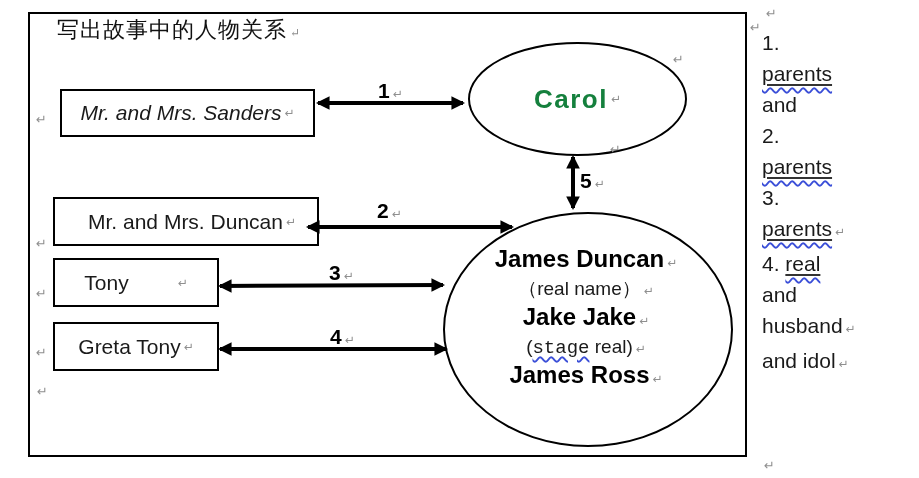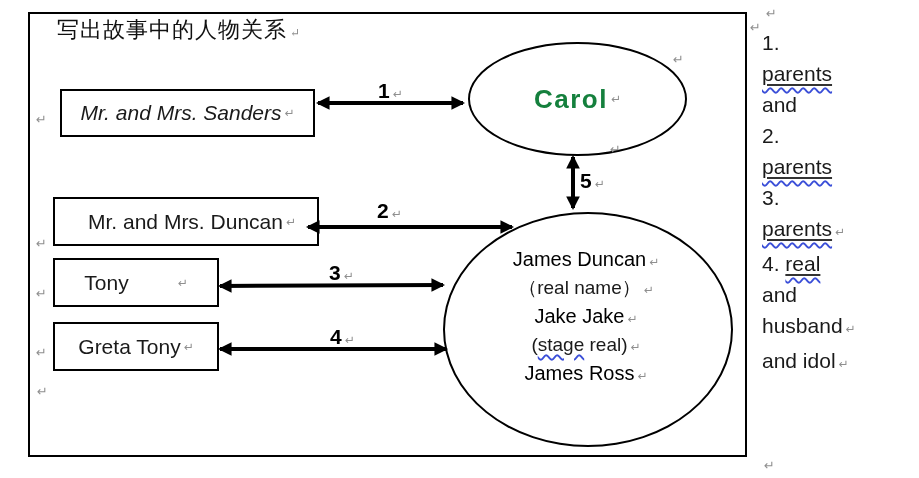--- a/index.html
+++ b/index.html
@@ -19,36 +19,36 @@
   .b-tony{left:53px;top:258px;width:162px;height:45px;gap:46px;}
   .b-greta{left:53px;top:322px;width:162px;height:45px;}
   
   .ell{border:2px solid #000;border-radius:50%;background:#fff;}
   .e-carol{left:468px;top:42px;width:215px;height:110px;display:flex;
            align-items:center;justify-content:center;}
   .carol-label{font-size:26px;font-weight:bold;letter-spacing:1.5px;color:#15803d;}
   .e-james{left:443px;top:212px;width:286px;height:231px;}
   .e2-text{left:443px;top:246px;width:286px;height:146px;overflow:hidden;
            text-align:center;font-size:19px;line-height:26px;}
-  .e2-text .name{font-weight:normal;font-size:20px;color:#000;}
+  .e2-text .name{font-weight:bold;font-size:24px;color:#000;}
   .e2-text .shift{transform:translateX(10px);}
   
   .cnum{font-size:21px;font-weight:bold;color:#000;white-space:nowrap;}
   .n1{left:378px;top:79px;} .n2{left:377px;top:199px;} .n3{left:329px;top:261px;}
   .n4{left:330px;top:325px;} .n5{left:580px;top:169px;}
   
   .answers{left:762px;top:27px;width:154px;font-size:21px;line-height:31px;color:#1a1a1a;}
   .answers div{white-space:nowrap;}
   
   .u-outer{text-decoration:underline;text-decoration-color:#333;
            text-decoration-thickness:1.5px;text-underline-offset:3px;}
   .u-wavy{text-decoration:underline wavy #3b4fd8;text-decoration-thickness:1.5px;
           text-underline-offset:6px;}
   .wavy-only{text-decoration:underline wavy #3b4fd8;text-decoration-thickness:1.5px;
-             text-underline-offset:3px;}
+             text-underline-offset:3px;font-family:Liberation Mono, monospace;}
   
   .pm{color:#8f8f8f;font-size:12px;margin-left:3px;font-weight:normal;
       text-decoration:none;display:inline-block;}
   .pm-abs{position:absolute;color:#8f8f8f;font-size:13px;}
   
   svg.overlay{position:absolute;left:0;top:0;pointer-events:none;}
   svg .arrow{stroke:#000;stroke-width:4;}
 </style>
 </head>
 <body>

